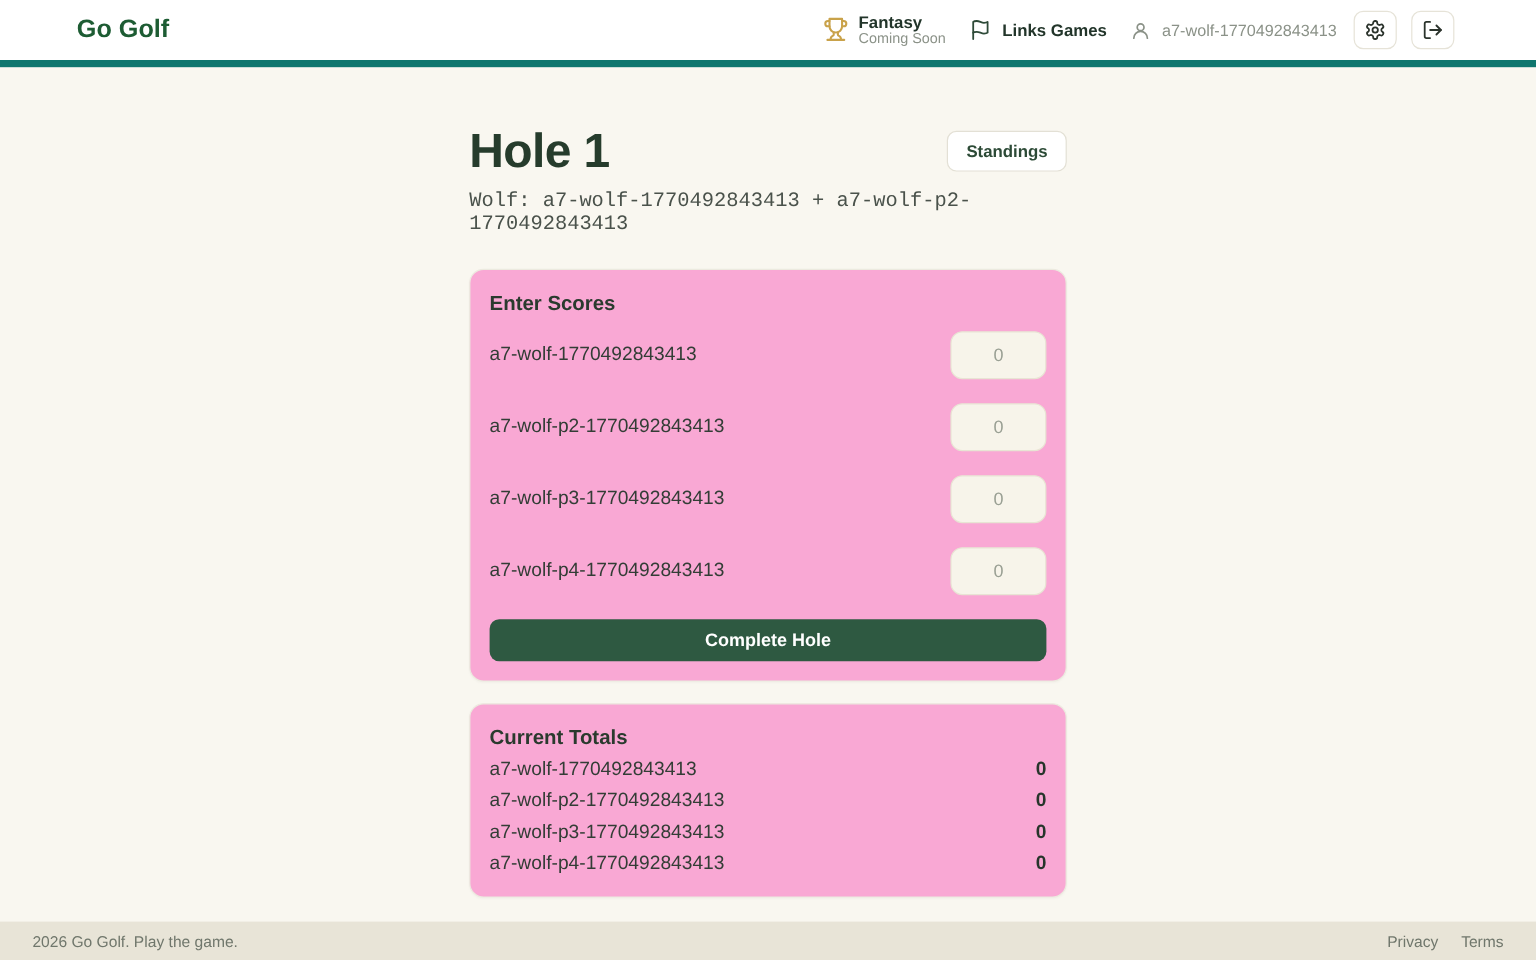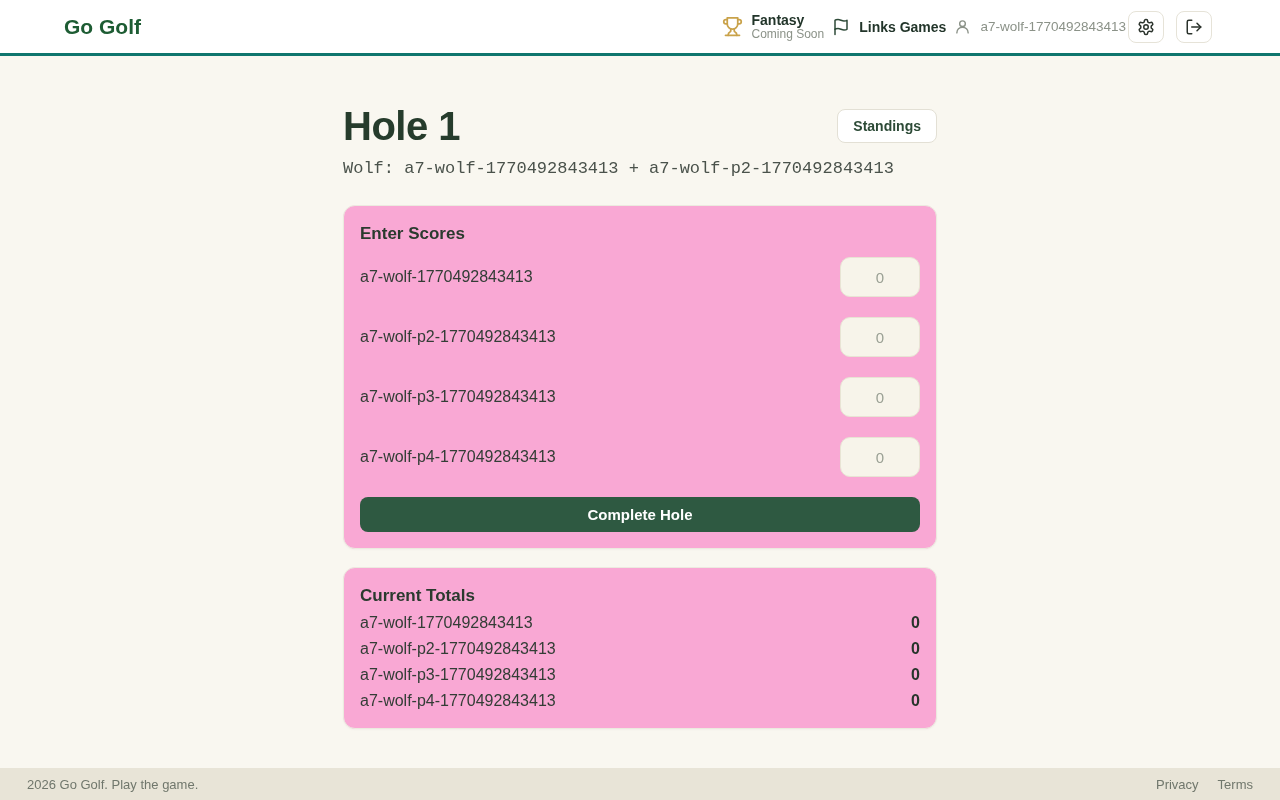--- a/index.html
+++ b/index.html
@@ -9,37 +9,37 @@
     display: flex;
     flex-direction: column;
     background: #f9f7f0;
     overflow: hidden;
   }
 
   
   .header {
     height: 56px;
     background: #ffffff;
-    border-bottom: 3px solid #0f766e;
+    border-bottom: 6px solid #0f766e;
     display: flex;
     align-items: center;
     justify-content: space-between;
     padding: 0 68px 0 64px;
     flex-shrink: 0;
   }
   .logo {
     font-size: 21px;
     font-weight: bold;
     color: #1d5c33;
     cursor: pointer;
   }
   .nav {
     display: flex;
     align-items: center;
-    gap: 8px;
+    gap: 20px;
   }
   .nav-item {
     display: flex;
     align-items: center;
     gap: 9px;
     cursor: pointer;
   }
   .fantasy-text { display: flex; flex-direction: column; line-height: 1.15; }
   .fantasy-label { font-size: 14px; font-weight: bold; color: #22352a; }
   .fantasy-sub { font-size: 12px; color: #8b9288; }
@@ -54,21 +54,21 @@
     display: flex;
     align-items: center;
     justify-content: center;
     cursor: pointer;
   }
   .icon-btn + .icon-btn { margin-left: -6px; }
   .btn-group { display: flex; align-items: center; gap: 18px; margin-left: -6px; }
 
   
   .main { flex: 1; overflow: hidden; }
-  .container { width: 594px; margin: 0 auto; padding-top: 50px; }
+  .container { width: 498px; margin: 0 auto; padding-top: 50px; }
 
   .title-row {
     display: flex;
     justify-content: space-between;
     align-items: center;
   }
   .page-title {
     font-size: 40px;
     font-weight: bold;
     color: #263c2c;

